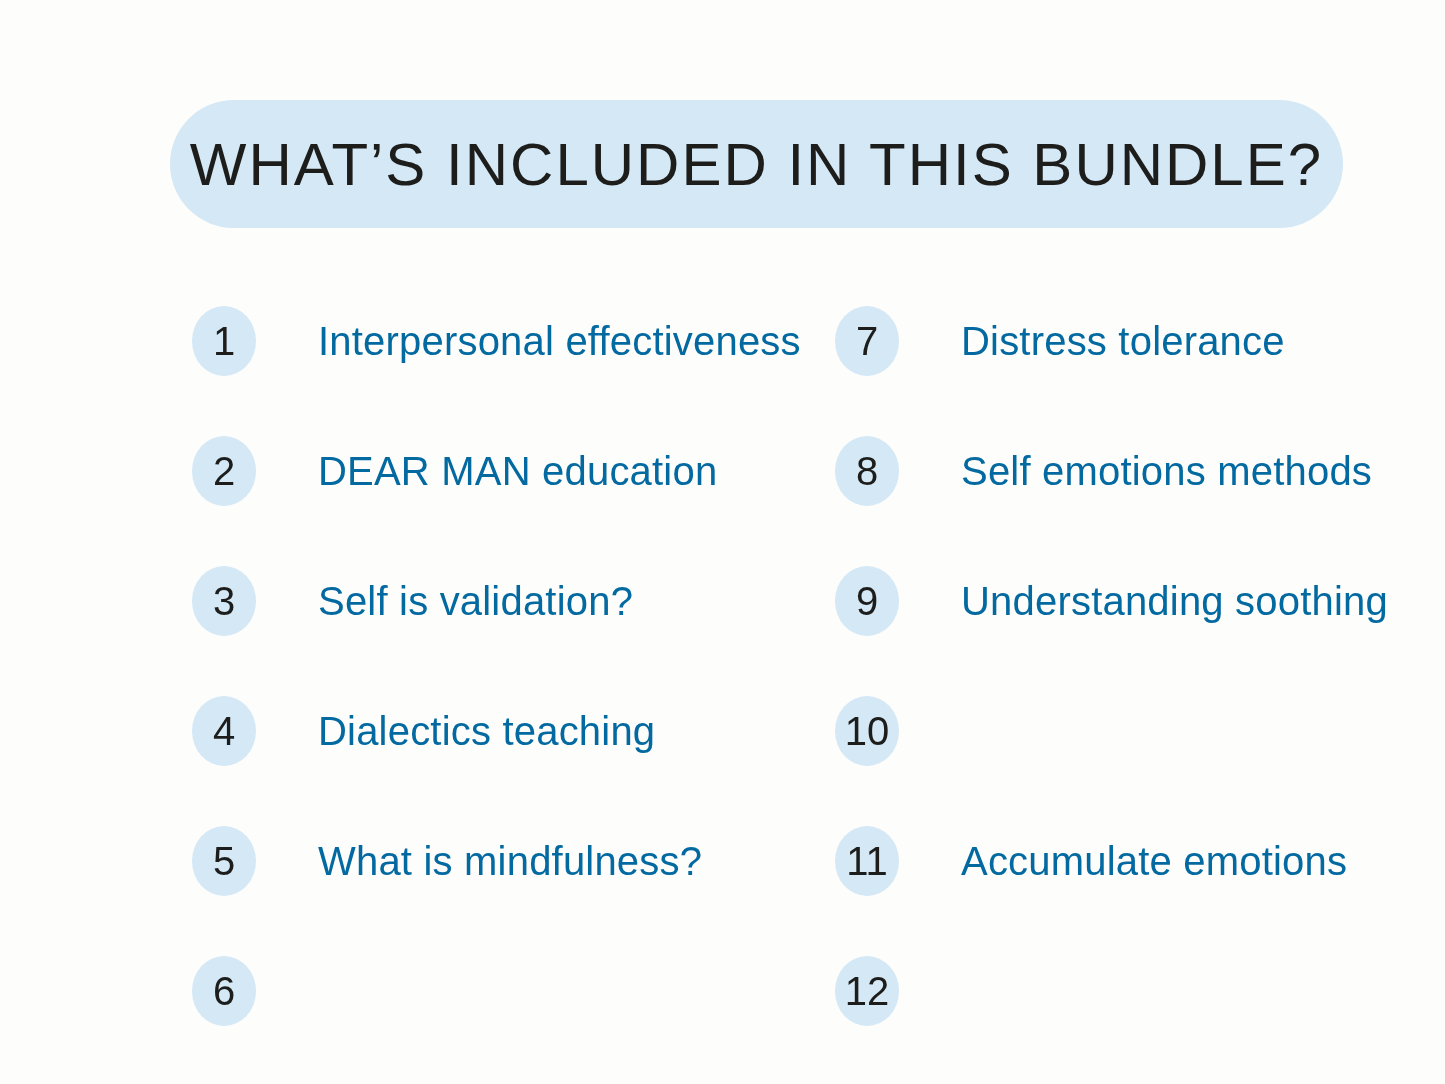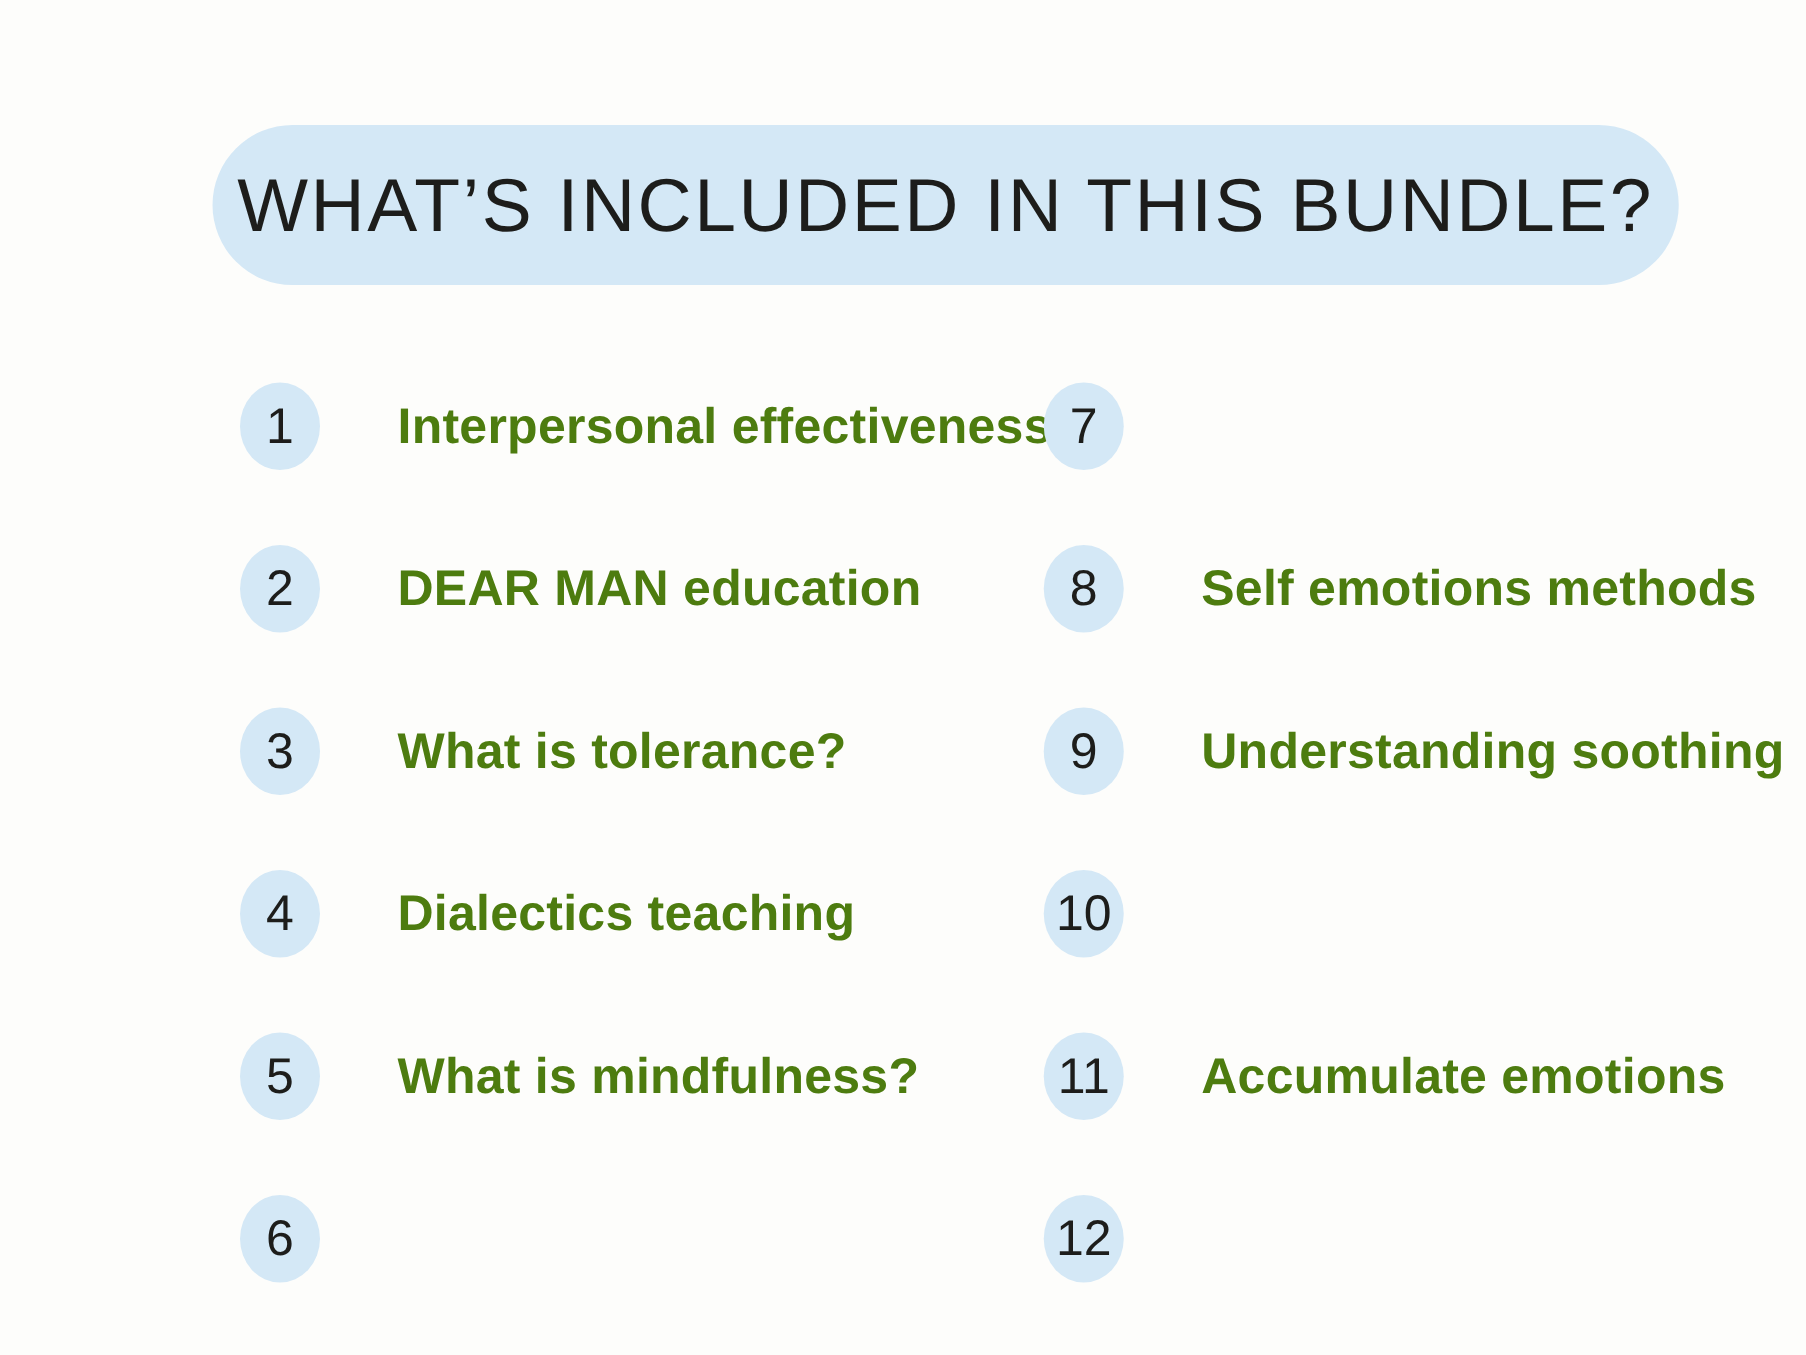--- a/index.html
+++ b/index.html
@@ -68,24 +68,24 @@
     align-items: center;
     justify-content: center;
     font-size: 40px;
     font-weight: 300;
     color: #1d1d1b;
   }
 
   .label {
     margin-left: 46px;
     font-size: 40px;
-    font-weight: 700;
+    font-weight: 400;
     letter-spacing: 0.2px;
     white-space: nowrap;
-    color: #4d7c0f;
+    color: #0369a1;
   }
 </style>
 </head>
 <body>
 
 <div class="canvas">
 
   <div class="title-pill">
     <h1>WHAT’S INCLUDED IN THIS BUNDLE?</h1>
   </div>
@@ -94,38 +94,39 @@
     <div class="item">
       <span class="badge">1</span>
       <span class="label">Interpersonal effectiveness</span>
     </div>
     <div class="item">
       <span class="badge">2</span>
       <span class="label">DEAR MAN education</span>
     </div>
     <div class="item">
       <span class="badge">3</span>
-      <span class="label">What is tolerance?</span>
+      <span class="label">Self is validation?</span>
     </div>
     <div class="item">
       <span class="badge">4</span>
       <span class="label">Dialectics teaching</span>
     </div>
     <div class="item">
       <span class="badge">5</span>
       <span class="label">What is mindfulness?</span>
     </div>
     <div class="item">
       <span class="badge">6</span>
     </div>
   </div>
 
   <div class="col col-right">
     <div class="item">
       <span class="badge">7</span>
+      <span class="label">Distress tolerance</span>
     </div>
     <div class="item">
       <span class="badge">8</span>
       <span class="label">Self emotions methods</span>
     </div>
     <div class="item">
       <span class="badge">9</span>
       <span class="label">Understanding soothing</span>
     </div>
     <div class="item">

